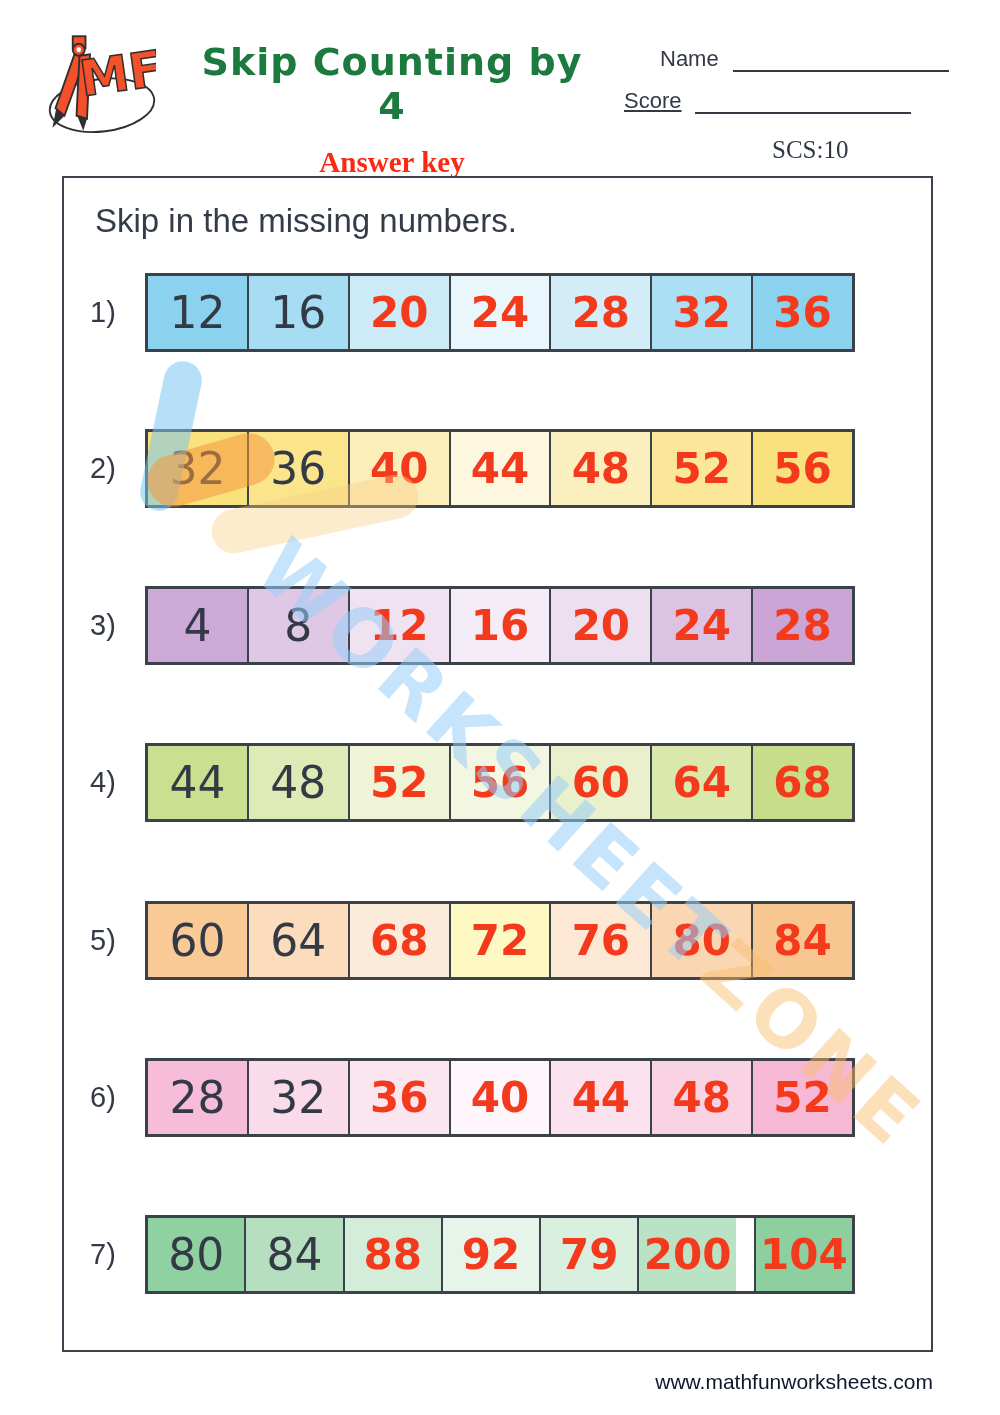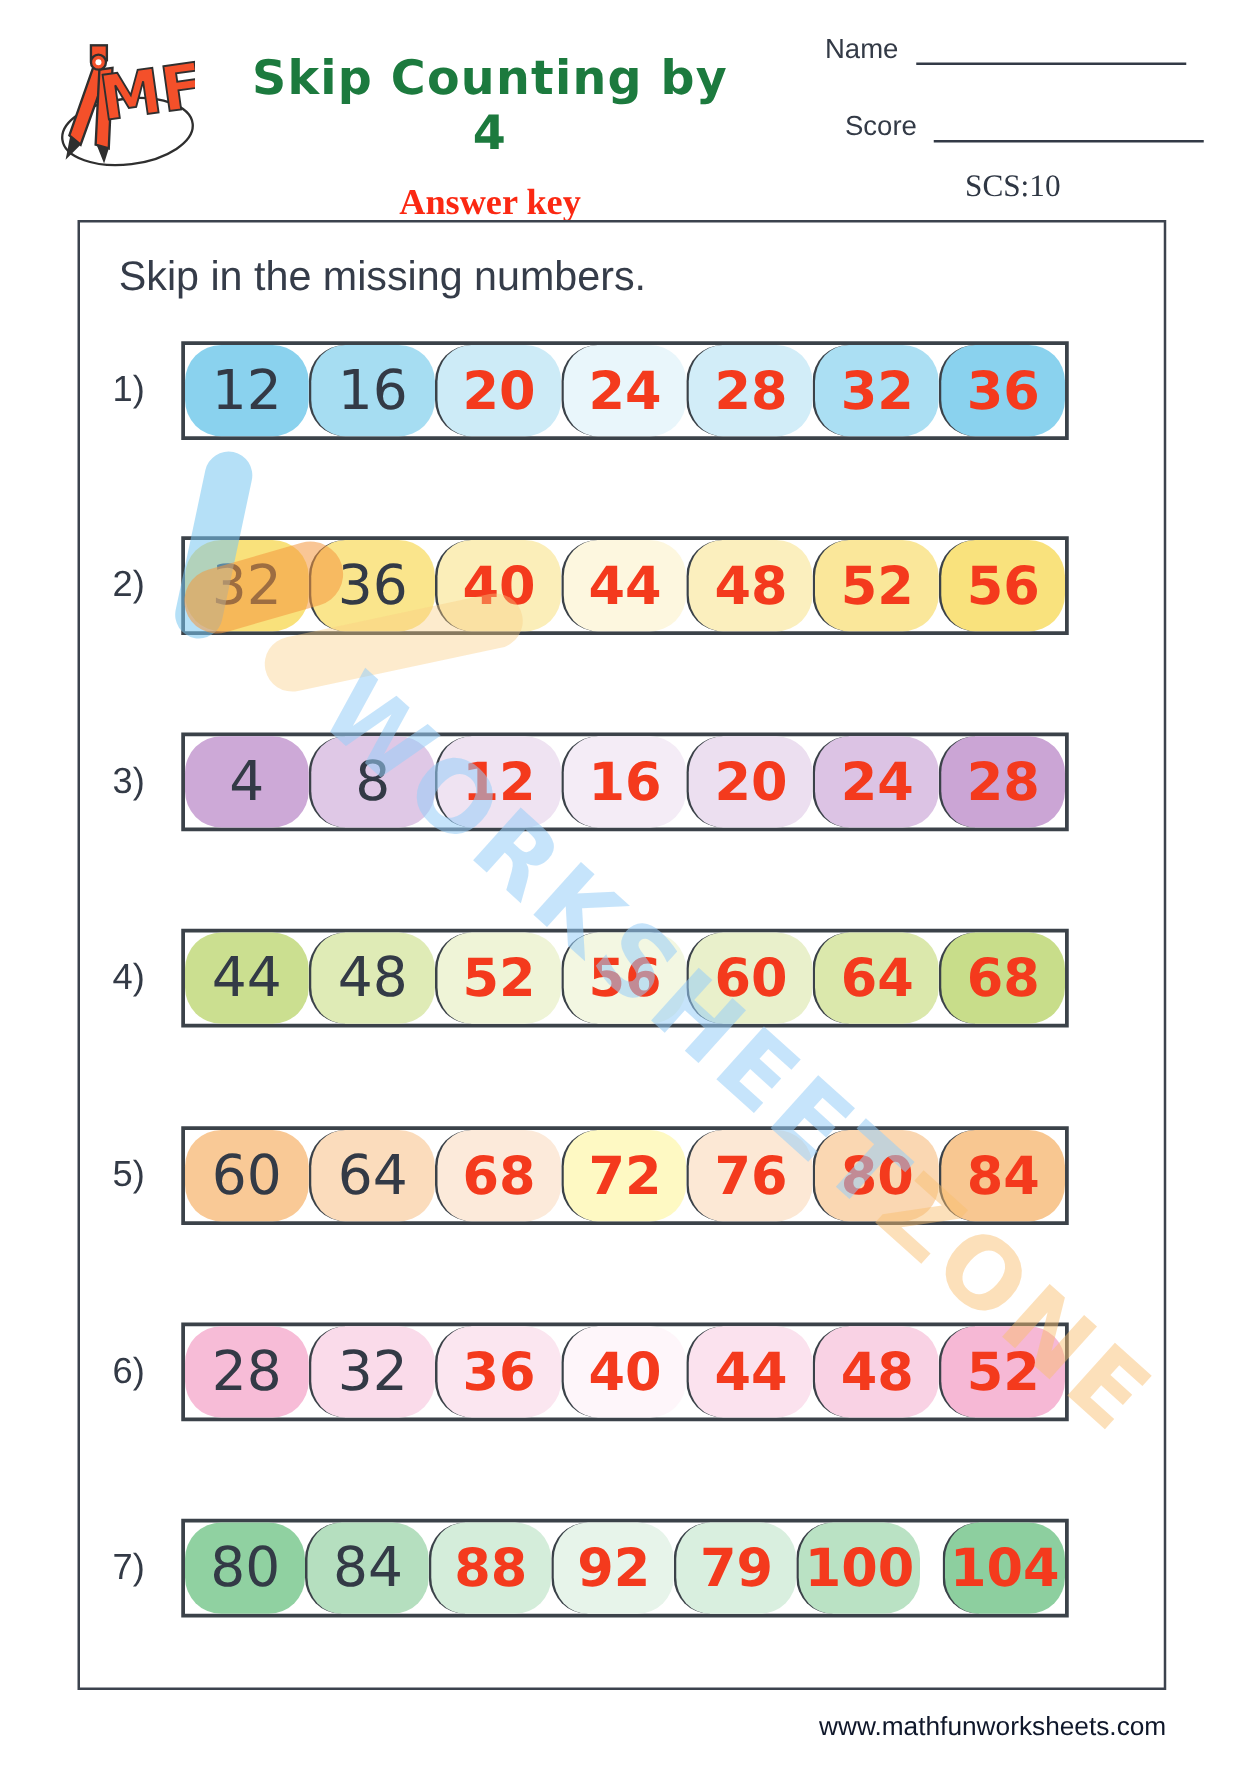--- a/index.html
+++ b/index.html
@@ -29,22 +29,22 @@
     letter-spacing:1px;
   }
   .subtitle{
     margin-top:18px;
     font-family:"Liberation Serif",serif;
     font-size:29px;font-weight:700;
     color:var(--answer-key-red);
   }
   .field{position:absolute;display:flex;align-items:flex-end;gap:14px;
     font-size:22px;color:var(--text-dark);}
-  .field-name{left:660px;top:26px;}
-  .field-score{left:676px;top:88px;}
+  .field-name{left:660px;top:46px;}
+  .field-score{left:624px;top:88px;text-decoration:underline;}
   .field-line{display:inline-block;width:216px;height:24px;
     border-bottom:2px solid var(--text-dark);}
   .scs{position:absolute;left:772px;top:136px;
     font-family:"Liberation Serif",serif;font-size:25px;color:#2f3744;}
   
   .main-box{position:absolute;left:62px;top:176px;width:871px;height:1176px;
     border:2px solid #3c434e;background:#ffffff;}
   .instruction{position:absolute;left:95px;top:202px;
     font-size:33px;color:#353c49;}
   
@@ -54,21 +54,21 @@
   .seq-row:nth-of-type(2){top:429px;}
   .seq-row:nth-of-type(3){top:586px;}
   .seq-row:nth-of-type(4){top:743px;}
   .seq-row:nth-of-type(5){top:901px;}
   .seq-row:nth-of-type(6){top:1058px;}
   .seq-row:nth-of-type(7){top:1215px;}
   .row-label{position:absolute;left:90px;top:0;height:79px;line-height:79px;
     font-size:29px;color:var(--text-dark);}
   .row-table{position:absolute;left:145px;top:0;width:710px;height:79px;
     display:flex;border:3px solid var(--cell-border);}
-  .cell{flex:1 1 0;display:flex;align-items:center;justify-content:center;border-radius:29px;}
+  .cell{flex:1 1 0;display:flex;align-items:center;justify-content:center;}
   .cell + .cell{border-left:2px solid var(--cell-border);}
   .num{font-family:"DejaVu Sans",sans-serif;}
   .num.given{font-size:44px;font-weight:400;color:var(--text-dark);}
   .num.answer{font-size:42px;font-weight:700;color:var(--number-red);}
   
   .watermark{
     position:absolute;left:300px;top:522px;
     transform:rotate(42deg);transform-origin:left top;
     font-family:"DejaVu Sans",sans-serif;
     font-size:78px;font-weight:700;letter-spacing:5px;
@@ -294,21 +294,21 @@
           <div class="cell" style="background: rgb(212, 237, 218);">
             <span class="num answer">88</span>
           </div>
           <div class="cell" style="background: rgb(231, 244, 234);">
             <span class="num answer">92</span>
           </div>
           <div class="cell" style="background: rgb(217, 239, 223);">
             <span class="num answer">79</span>
           </div>
           <div class="cell" style="background: rgb(186, 226, 196);">
-            <span class="num answer">100</span>
+            <span class="num answer">200</span>
           </div>
           <div class="cell" style="background: rgb(141, 207, 159); margin-left: 18px;">
             <span class="num answer">104</span>
           </div>
         </div>
       </div>
     </div>
 
   <div class="decor decor-pencil-blue"></div>
   <div class="decor decor-brush-orange"></div>

